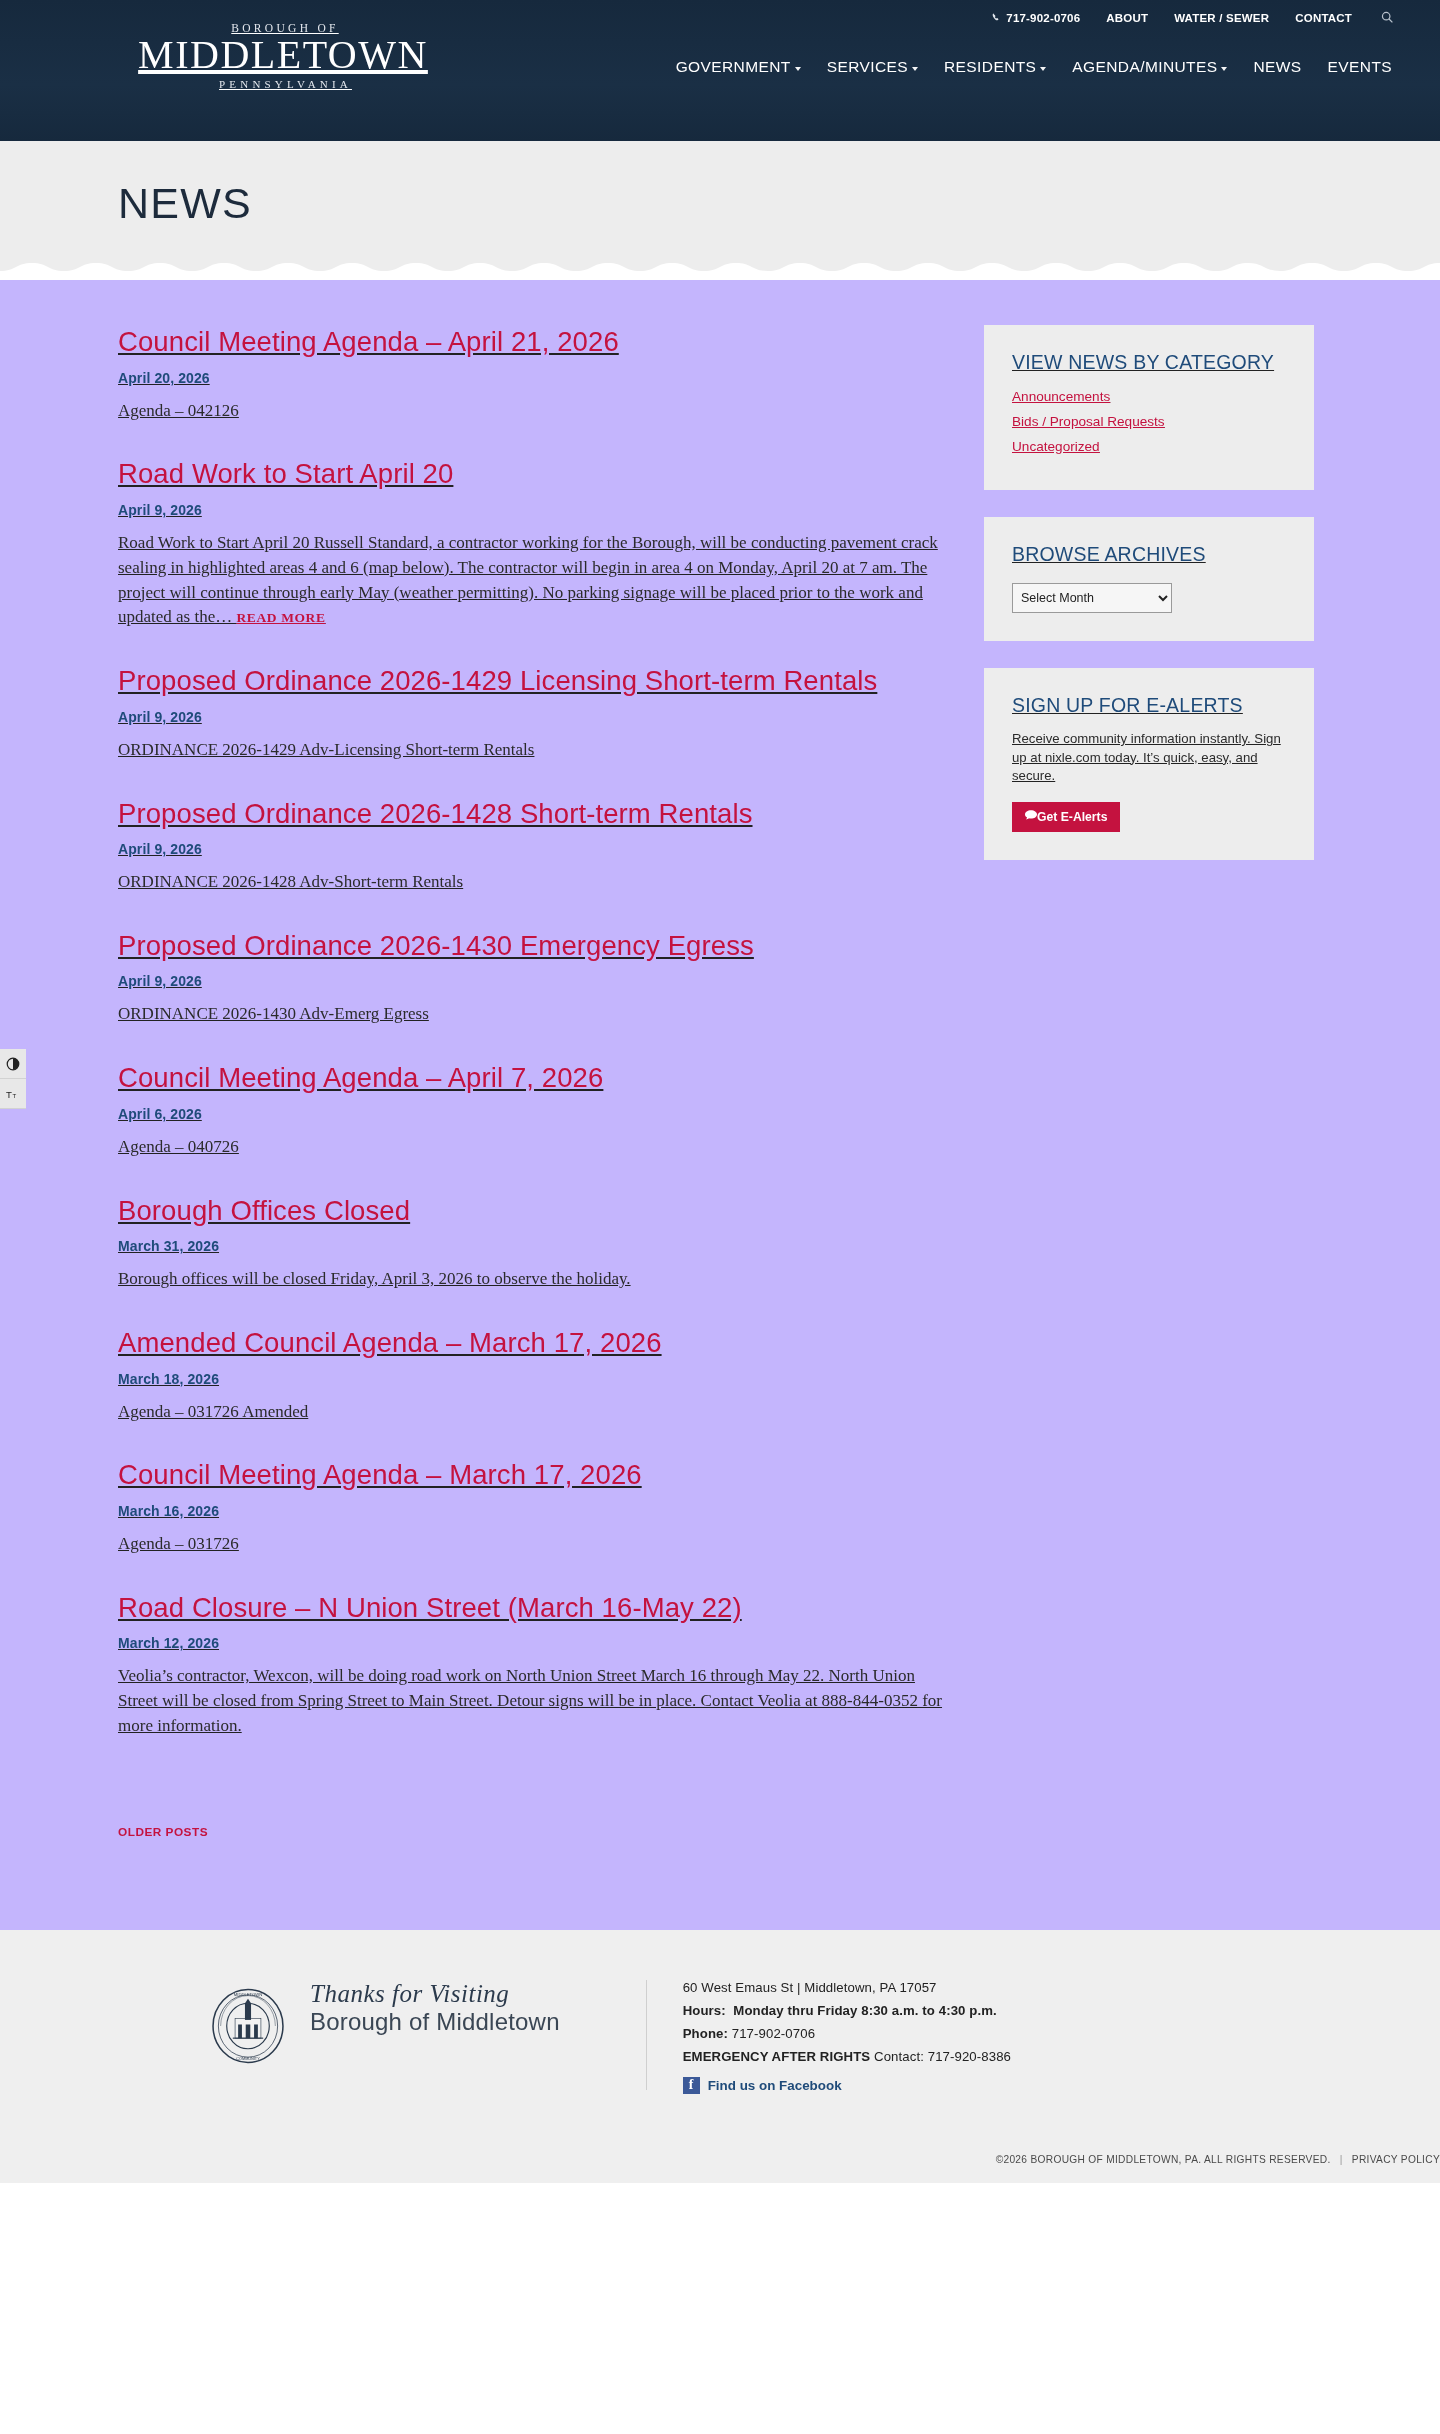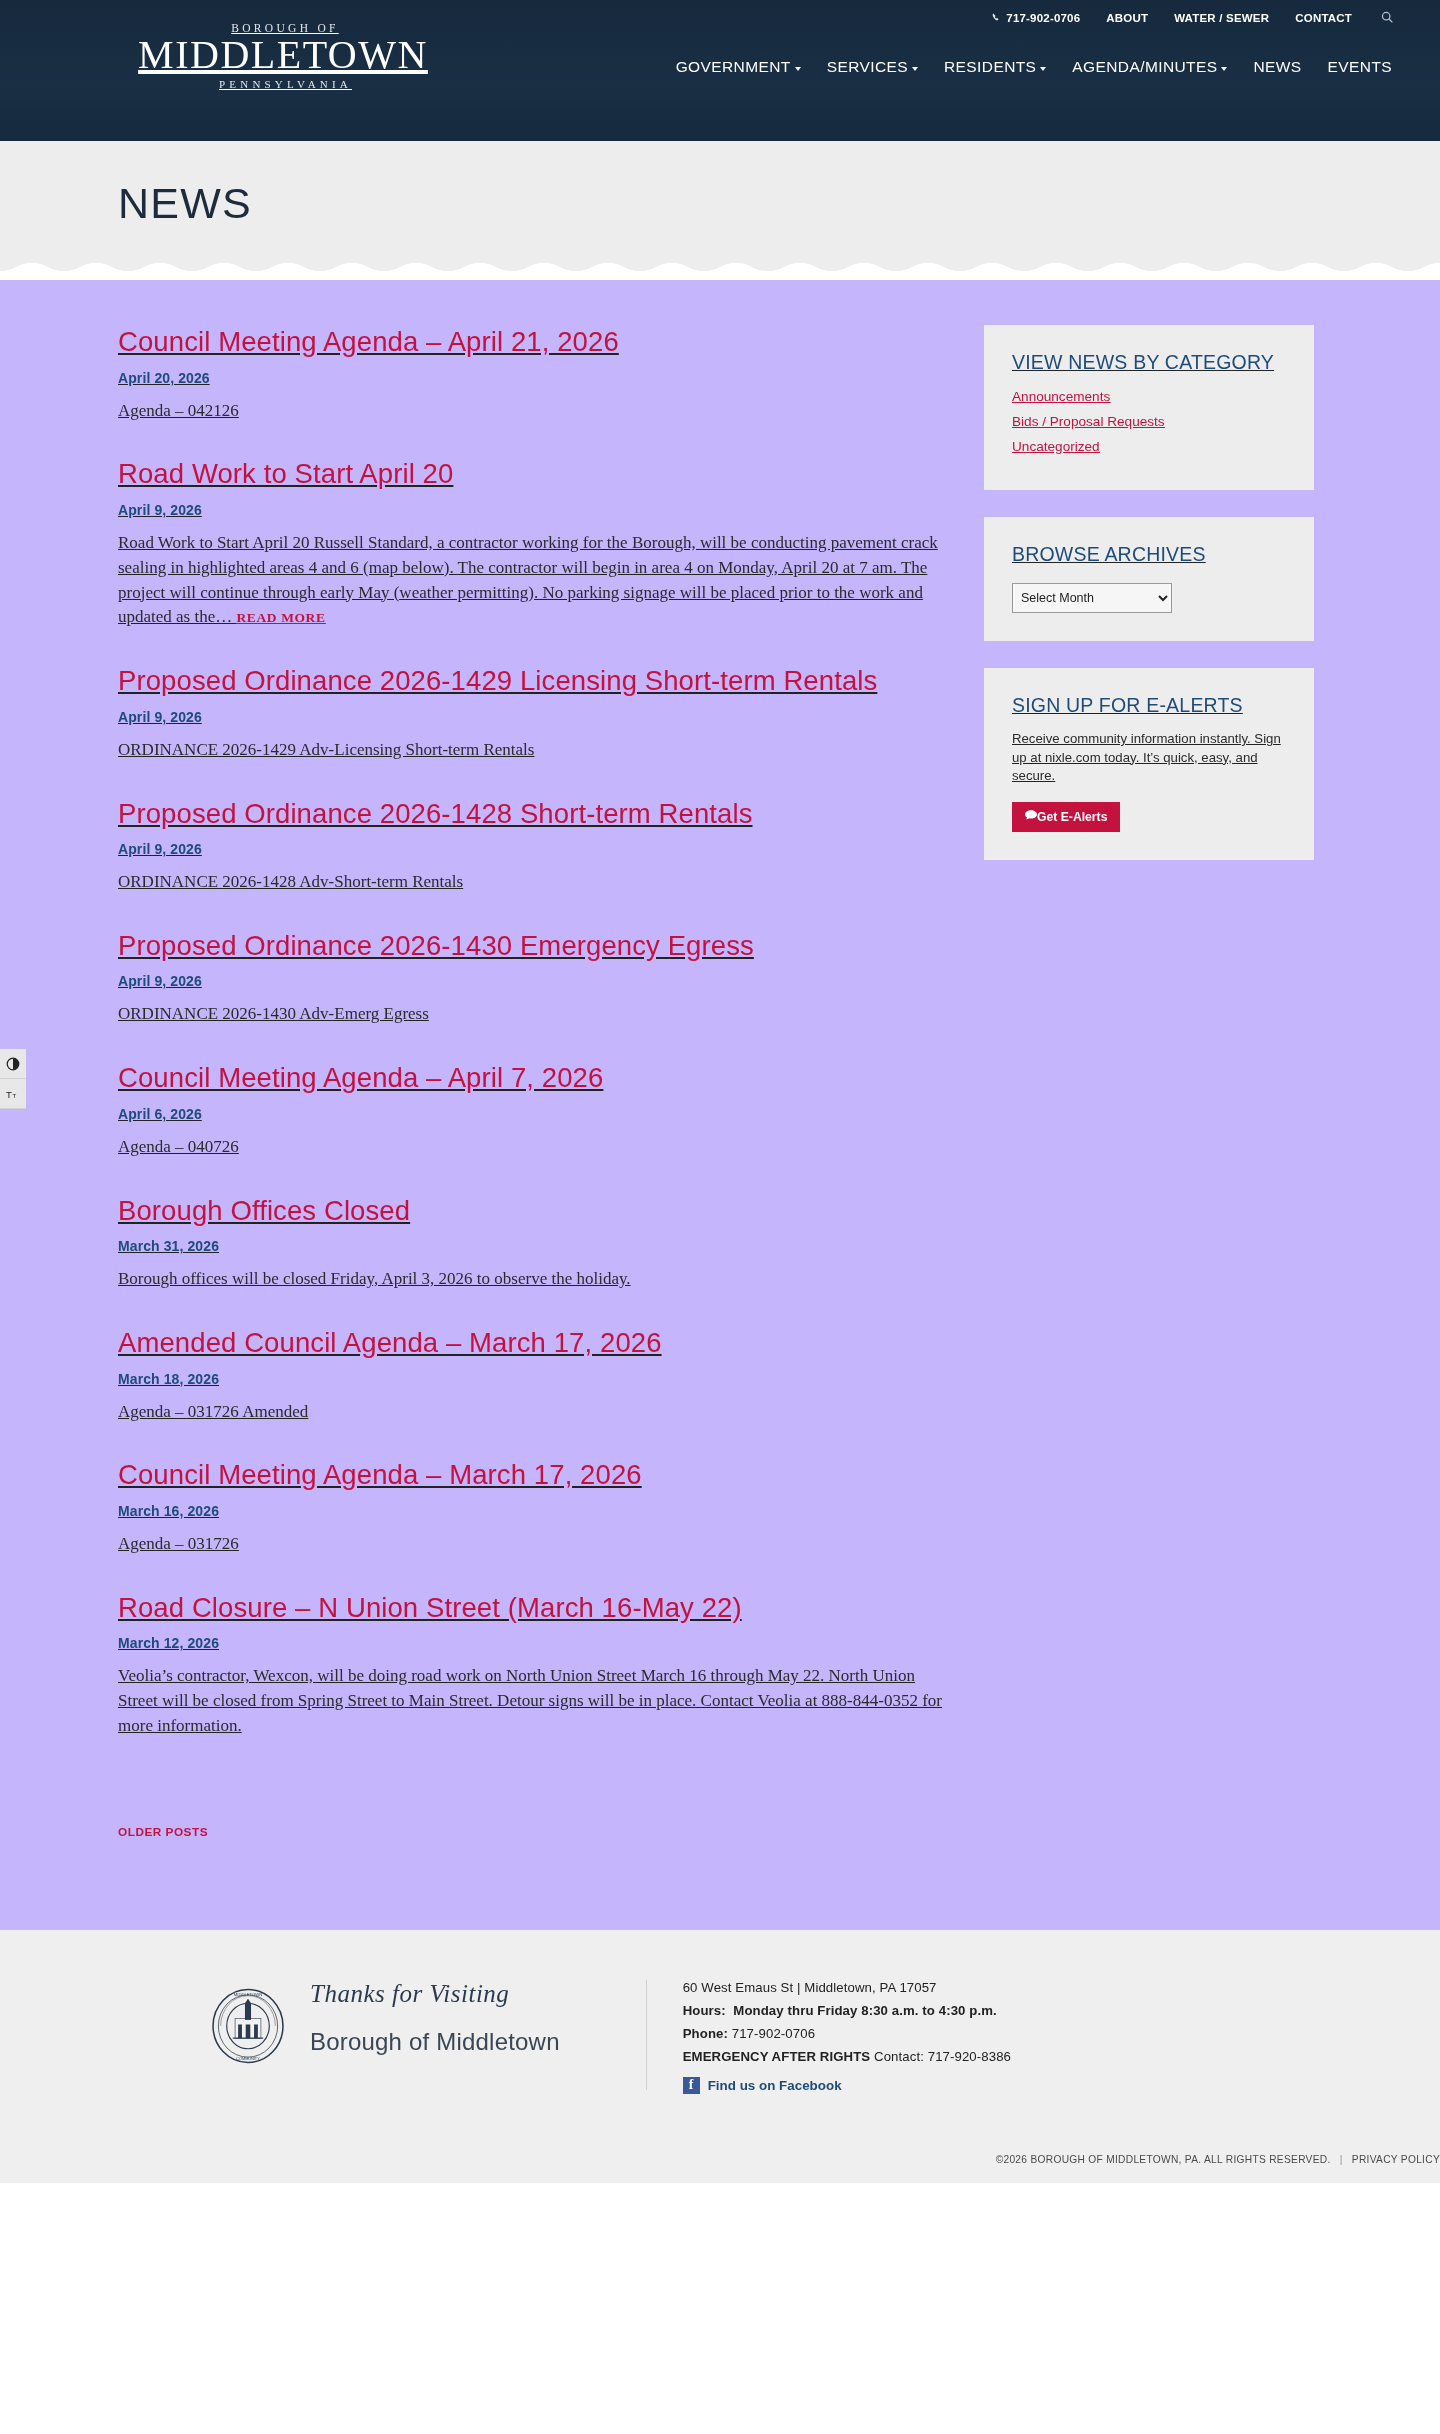--- a/index.html
+++ b/index.html
@@ -209,21 +209,21 @@
   }
   .thanks-block { margin-left: 24px; padding-top: 6px; }
   .thanks-script {
     font-family: "Liberation Serif", serif;
     font-style: italic;
     font-size: 25px; color: #2b3a4c;
     letter-spacing: 0.5px;
   }
   .thanks-name {
     font-size: 24px; font-weight: 300;
-    color: #3a4654; margin-top: 20px;
+    color: #3a4654; margin-top: 0;
     letter-spacing: 0.2px;
   }
   .footer-divider {
     width: 1px; background: #cfcfcf;
     align-self: stretch; margin: 6px 0 10px 86px;
     min-height: 110px;
   }
   .addr-block { margin-left: 36px; padding-top: 6px; }
   .addr-line {
     font-size: 13.2px; color: #222;

